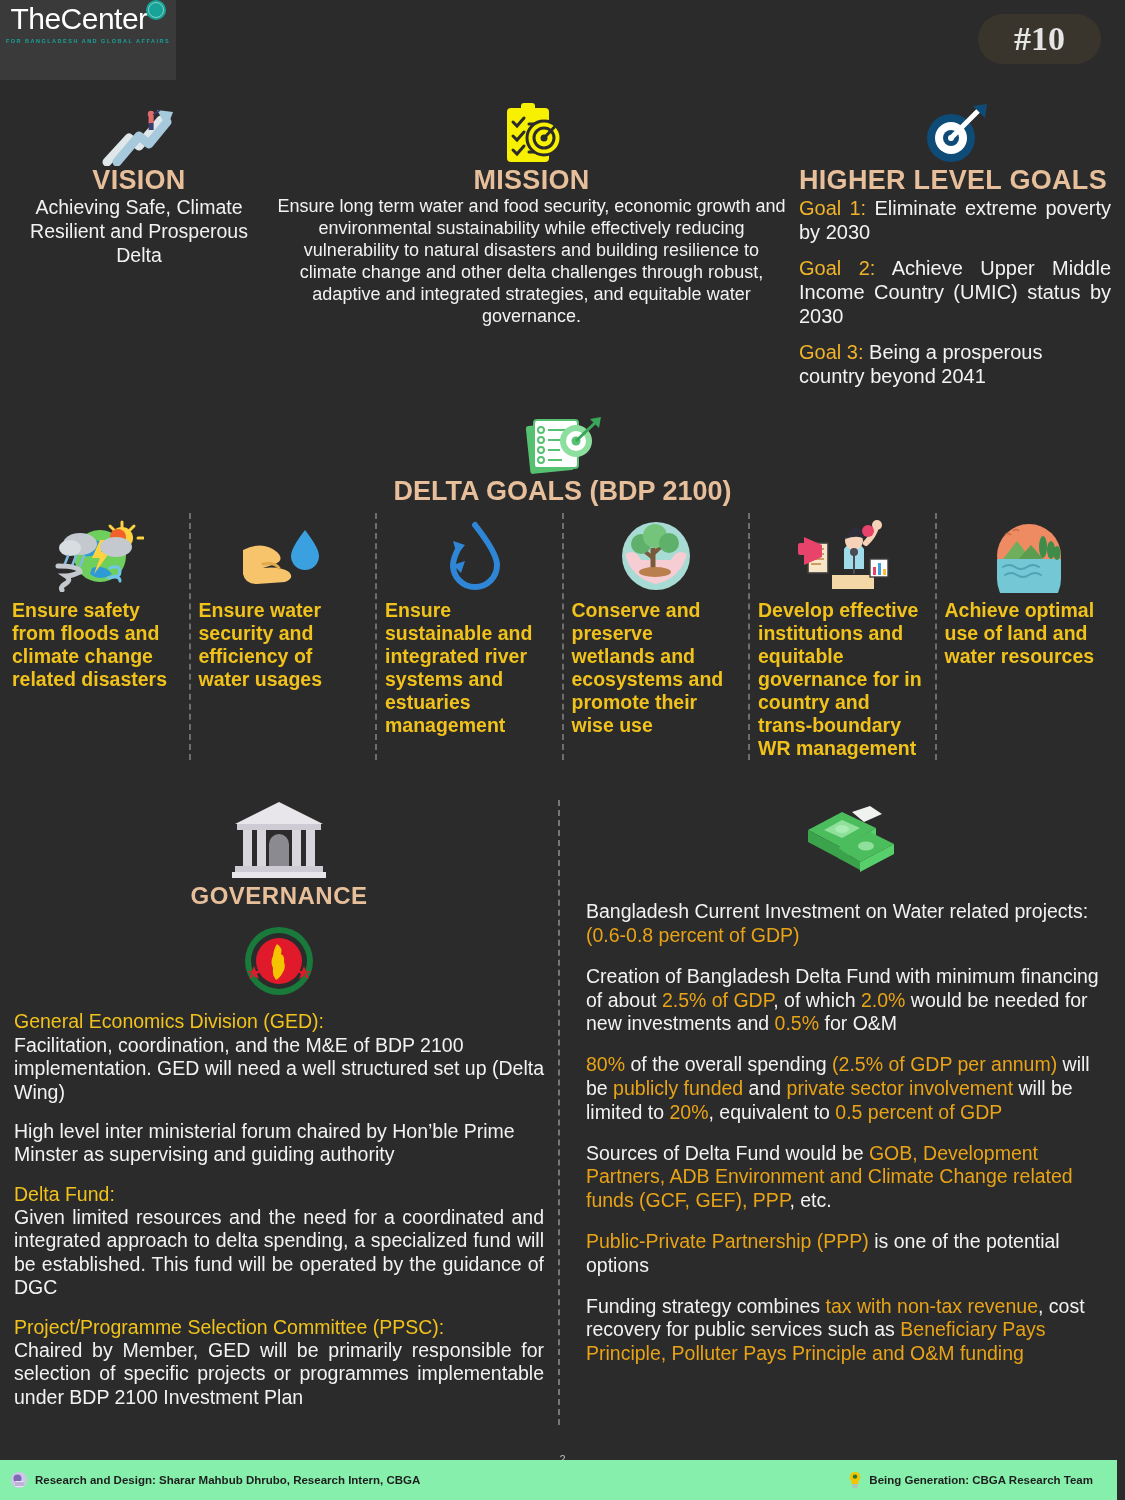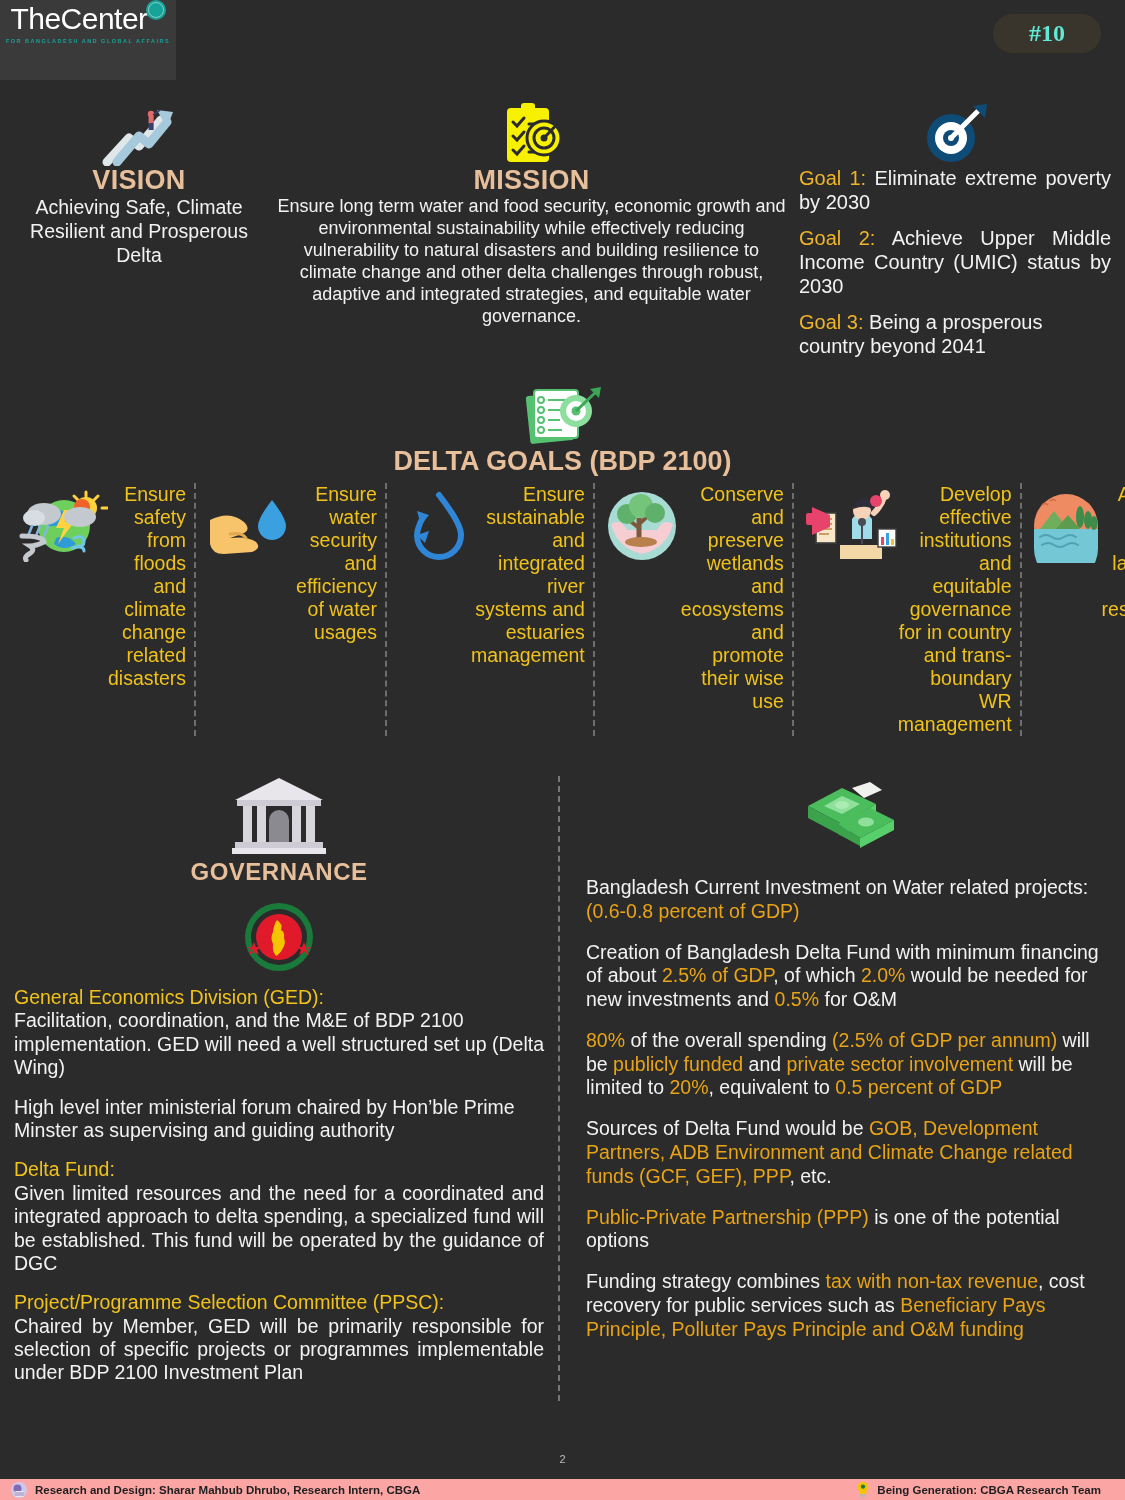--- a/index.html
+++ b/index.html
@@ -18,22 +18,22 @@
     background: #3a3a3a; display: flex; flex-direction: column;
     align-items: center; justify-content: flex-start; padding-top: 4px;
   }
   .logo-row { display:flex; align-items:flex-start; }
   .logo-text { font-size: 30px; color: #ffffff; letter-spacing: -0.5px; line-height: 1; font-family:"Liberation Sans",sans-serif; }
   .logo-globe { width: 20px; height: 20px; border-radius: 50%; background: #17a398; position: relative; margin-left: -2px; margin-top: -4px; }
   .logo-globe::after{content:"";position:absolute;inset:2px;border-radius:50%;border:1px solid rgba(255,255,255,.45);}
   .logo-sub { font-size: 5.5px; color: #17a398; letter-spacing: 1.5px; margin-top: 4px; font-weight: bold; }
   .num-badge {
     position: absolute; right: 24px; top: 14px;
-    background: #3a352c; color: #5eead4; border-radius: 26px;
-    padding: 6px 36px; font-size: 24px; font-weight: bold;
+    background: #3a352c; color: #e5e5e5; border-radius: 26px;
+    padding: 6px 36px; font-size: 34px; font-weight: bold;
     font-family: "Liberation Serif", serif;
   }
 
   
   .top-row { display: flex; padding: 14px 14px 0 14px; gap: 4px; }
   .col-vision { width: 250px; text-align: center; }
   .col-mission { flex: 1; text-align: center; padding: 0 6px;}
   .col-goals { width: 312px; }
 
   .sec-icon { height: 66px; display:flex; align-items:flex-end; justify-content:center; }
@@ -47,23 +47,23 @@
   .goal-p:last-child { margin-bottom: 0; }
   .g-label { color: #f0b429; }
 
   
   .delta-wrap { margin-top: 24px; }
   .delta-head { text-align: center; }
   .delta-icon { height: 62px; display:flex; align-items:flex-end; justify-content:center;}
   .delta-title { font-size: 27px; font-weight: bold; color: #e7bf9a; margin-top: 2px; margin-bottom: 6px; }
   .delta-cols { display: flex; padding: 0 4px; }
   .delta-col {
-    flex: 1; text-align: right; padding: 0 8px;
+    flex: 1; text-align: left; padding: 0 8px;
     border-right: 2px dashed #6e6e6e;
-    display:flex; flex-direction:row;
+    display:flex; flex-direction:column;font-weight:bold;
   }
   .delta-col:last-child { border-right: none; }
   .delta-col .dg-icon { height: 86px; display:flex; align-items:center; justify-content:center; }
   .dg-text { font-size: 19.5px; color: #f0c21b; line-height: 1.18; }
 
   
   .gf { display: flex; margin-top: 40px; }
   .gf-left { width: 558px; padding: 0 14px; }
   .gf-right { flex: 1; padding: 0 16px 0 26px; border-left: 2px dashed #777; }
   .gf-icon { height: 80px; display:flex; align-items:flex-end; justify-content:center; }
@@ -74,22 +74,22 @@
   .gov-head { font-size: 19.5px; color: #f0c21b; line-height: 1.2; }
   .gov-body { font-size: 19.5px; color: #f2f2f2; line-height: 1.2; }
   .gov-body.just { text-align: justify; }
 
   .funds-p { font-size: 19.5px; color: #f2f2f2; line-height: 1.22; margin-bottom: 17px; }
   .hl { color: #e8a317; }
 
   
   .pagenum { position:absolute; bottom: 35px; left: 0; right: 0; text-align: center; color:#b9b9b9; font-size: 11px;}
   .footer {
-    position: absolute; left:0; right:0; bottom:0; height: 21px;
-    background: #fca5a5; display:flex; align-items:center;
+    position: absolute; left:0; right:8px; bottom:0; height: 40px;
+    background: #86efac; display:flex; align-items:center;
     justify-content: space-between; padding: 0 10px;
   }
   .f-item { display:flex; align-items:center; gap: 7px; font-size: 11.5px; font-weight: bold; color: #1e1e1e; }
   .f-right { margin-right: 14px; }
 
   
   svg { display: block; }
 </style>
 </head>
 <body>
@@ -155,20 +155,21 @@
       <div class="sec-icon">
         <svg width="68" height="62" viewBox="0 0 68 62">
           <circle cx="30" cy="34" r="24" fill="#0e4c77"></circle>
           <circle cx="30" cy="34" r="16" fill="#ffffff"></circle>
           <circle cx="30" cy="34" r="8" fill="#0e4c77"></circle>
           <circle cx="30" cy="34" r="3" fill="#ffffff"></circle>
           <path d="M30 34 L60 4" stroke="#ffffff" stroke-width="5" stroke-linecap="round"></path>
           <polygon points="52,2 66,0 64,14" fill="#0e4c77"></polygon>
         </svg>
       </div>
+      <div class="sec-title">HIGHER LEVEL GOALS</div>
 
       <div class="goal-p">
         <span class="g-label">Goal 1:</span><span> Eliminate extreme poverty by 2030</span>
       </div>
       <div class="goal-p">
         <span class="g-label">Goal 2:</span><span> Achieve Upper Middle Income Country (UMIC) status by 2030</span>
       </div>
       <div class="goal-p" style="text-align:left;">
         <span class="g-label">Goal 3:</span><span> Being a prosperous country beyond 2041</span>
       </div>

